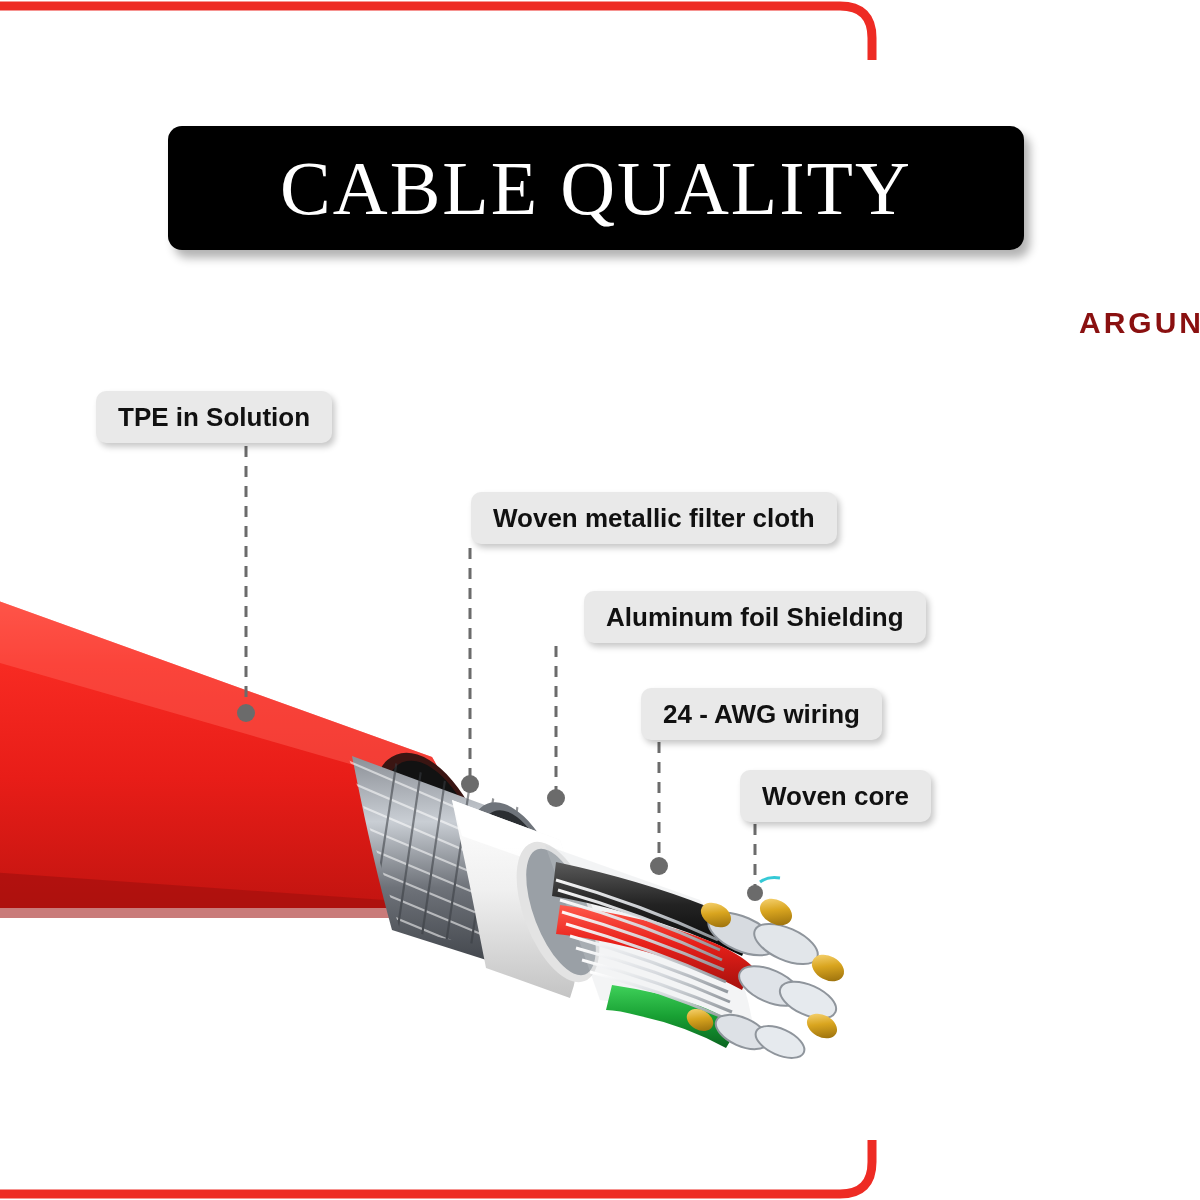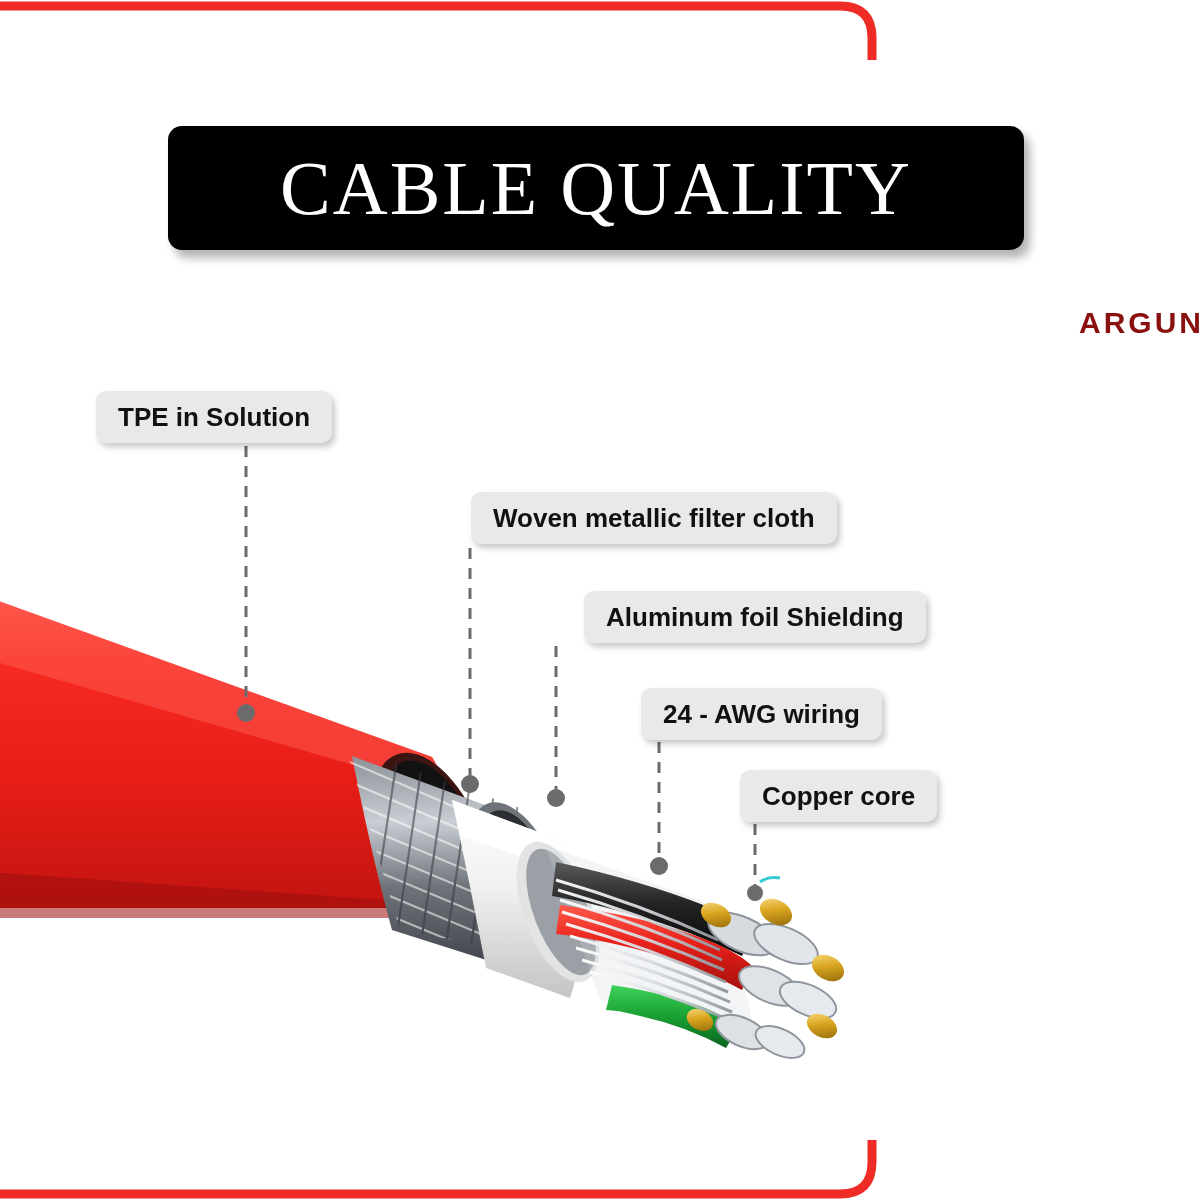--- a/index.html
+++ b/index.html
@@ -282,15 +282,15 @@
   <div class="title-plate">
     <div class="title-text">CABLE QUALITY</div>
   </div>
 
   <div class="brand">ARGUN</div>
 
   <div class="label" id="lbl-0">TPE in Solution</div>
   <div class="label" id="lbl-1">Woven metallic filter cloth</div>
   <div class="label" id="lbl-2">Aluminum foil Shielding</div>
   <div class="label" id="lbl-3">24 - AWG wiring</div>
-  <div class="label" id="lbl-4">Copper core</div>
+  <div class="label" id="lbl-4">Woven core</div>
 
 </div>
 
 </body></html>

